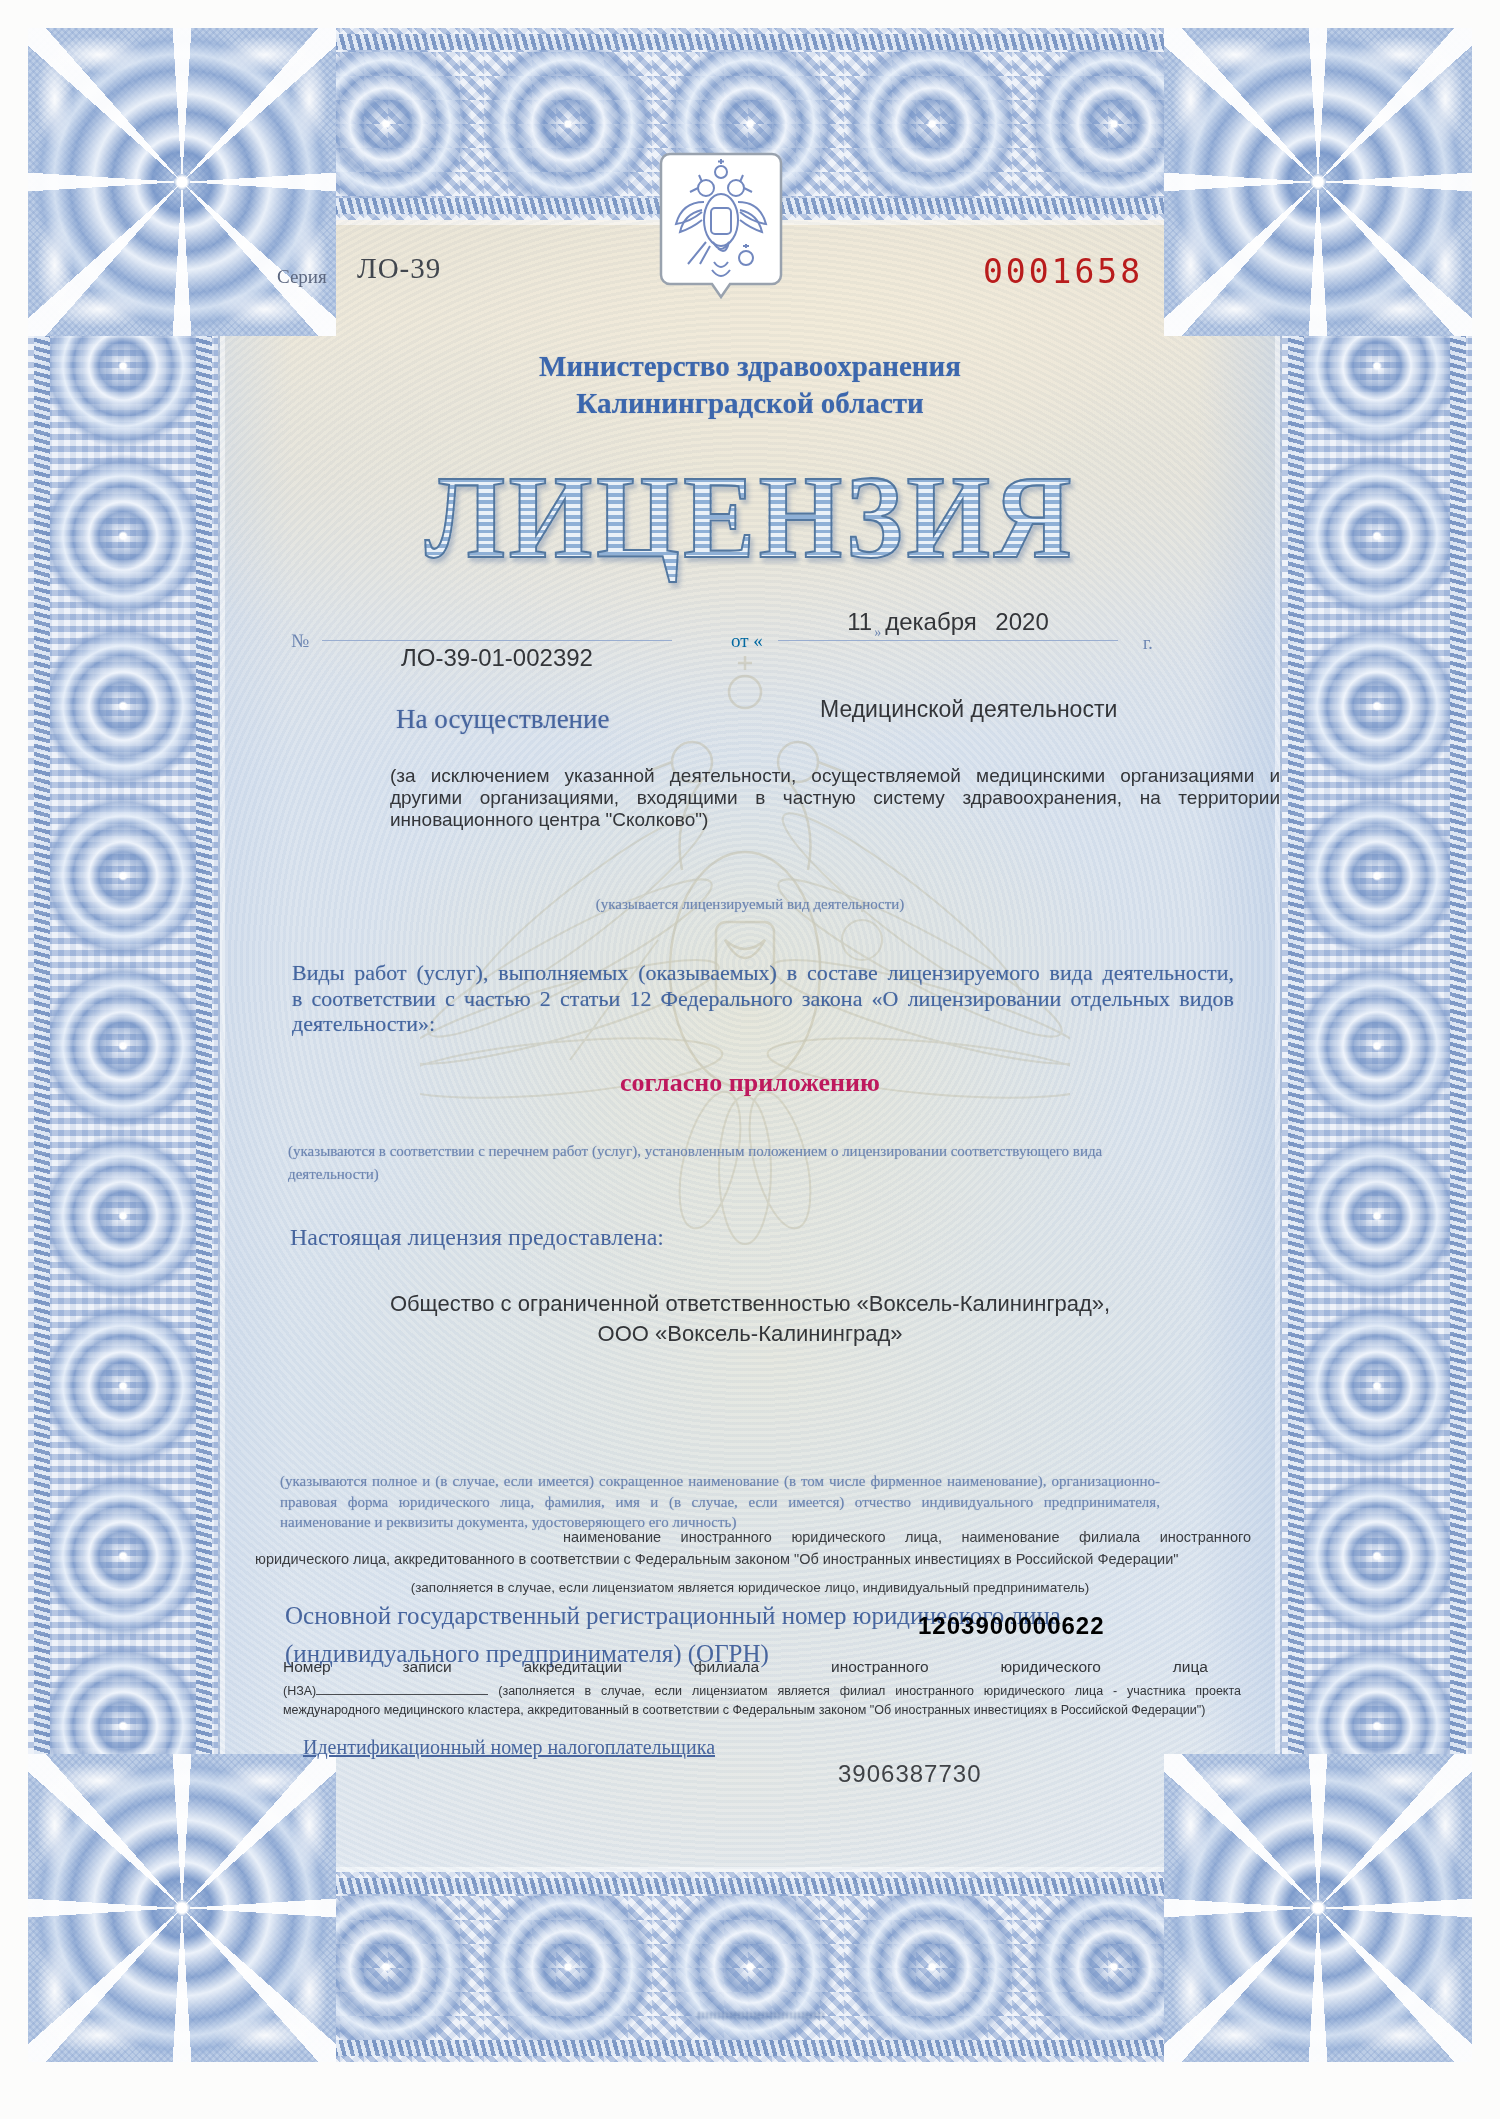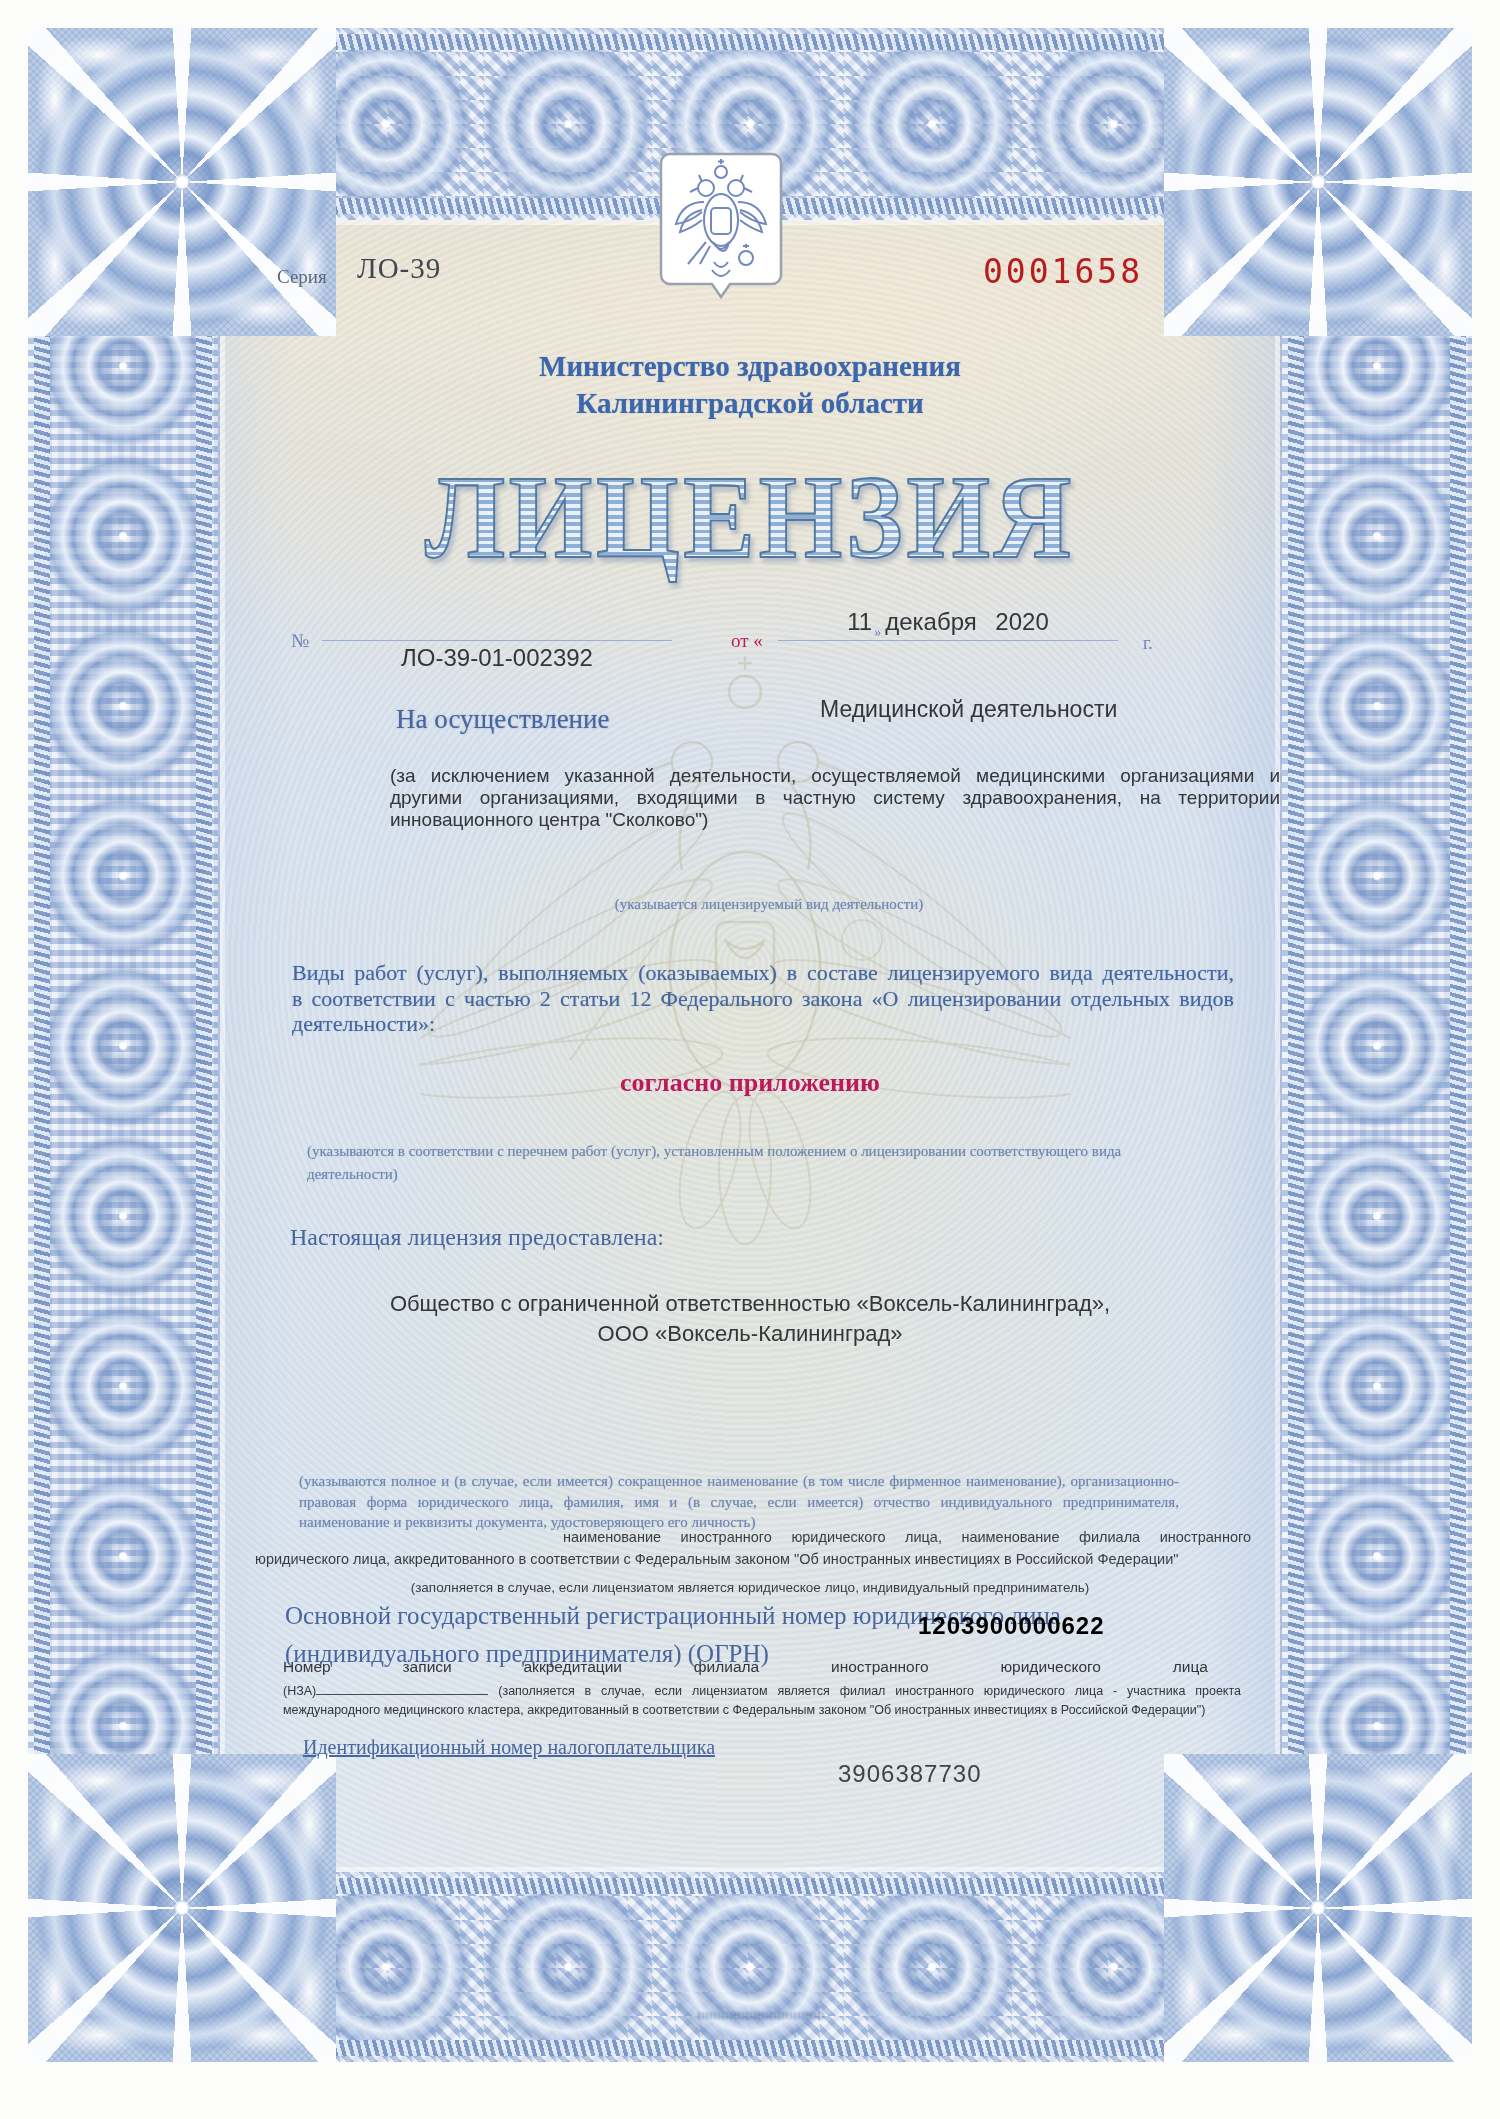--- a/index.html
+++ b/index.html
@@ -95,21 +95,21 @@
   }
   .watermark { position:absolute; z-index:1; left:420px; top:640px; opacity:.40; }
   .microtext {
     position:absolute; z-index:4; left:698px; top:2012px; width:126px; height:7px;
     background:repeating-linear-gradient(90deg, rgba(85,115,165,.6) 0 2px, rgba(0,0,0,0) 2px 4px);
     filter:blur(1px);
   }
 
   
   .t { position:absolute; z-index:5; }
-  .hint  { color:#6d86b2; text-shadow:0 0 1px rgba(95,120,170,.5);padding-left:19px; }
+  .hint  { color:#6d86b2; text-shadow:0 0 1px rgba(95,120,170,.5); }
   .dark  { color:#333539; font-family:"Liberation Sans", sans-serif; }
   .just  { text-align:justify; }
 
   .series-label { left:277px; top:266px; font-size:19px; color:#5d6880; }
   .series-value { left:357px; top:252px; font-size:29px; color:#41464e; letter-spacing:1px; }
   .form-number  { left:983px; top:252px; font-size:33px; color:#b91c1c;
                   font-family:"DejaVu Sans Mono", monospace; letter-spacing:3px; }
   .shield { position:absolute; z-index:5; left:658px; top:150px; }
 
   .ministry { left:218px; top:348px; width:1064px; text-align:center;
@@ -123,21 +123,21 @@
     background-image:repeating-linear-gradient(180deg, #8fb0d6 0 3.5px, #eaf1f8 3.5px 7px);
     filter:drop-shadow(3px 4px 2px rgba(70,100,150,.30));
   }
   @supports ((-webkit-background-clip: text) or (background-clip: text)) {
     .doc-title { -webkit-background-clip:text; background-clip:text; color:transparent;
                  -webkit-text-stroke:2px #53779f; }
   }
 
   .num-label   { left:291px; top:630px; font-size:19px; color:#6d86b2; }
   .num-value   { left:322px; top:644px; width:350px; text-align:center; font-size:24px; }
-  .from-label  { left:731px; top:630px; font-size:19px; color:#be185d; }
+  .from-label  { left:731px; top:630px; font-size:19px; color:#0369a1; }
   .date-value  { left:778px; top:608px; width:340px; text-align:center; font-size:24px; }
   .date-quote  { font-size:14px; color:#6d86b2; vertical-align:-7px; margin:0 4px 0 2px; font-family:"Liberation Serif",serif; }
   .date-my     { word-spacing:12px; }
   .year-suffix { left:1143px; top:633px; font-size:18px; color:#6d86b2; }
   .fline { position:absolute; z-index:4; border-bottom:1.5px solid #9aaed0; }
   .fl-1 { left:322px; top:640px; width:350px; }
   .fl-2 { left:778px; top:640px; width:340px; }
 
   .activity-intro { left:396px; top:704px; font-size:27px; color:#47659e; text-shadow:0 0 1.5px rgba(70,100,160,.55); }
   .activity-name  { left:820px; top:696px; font-size:23px; }

